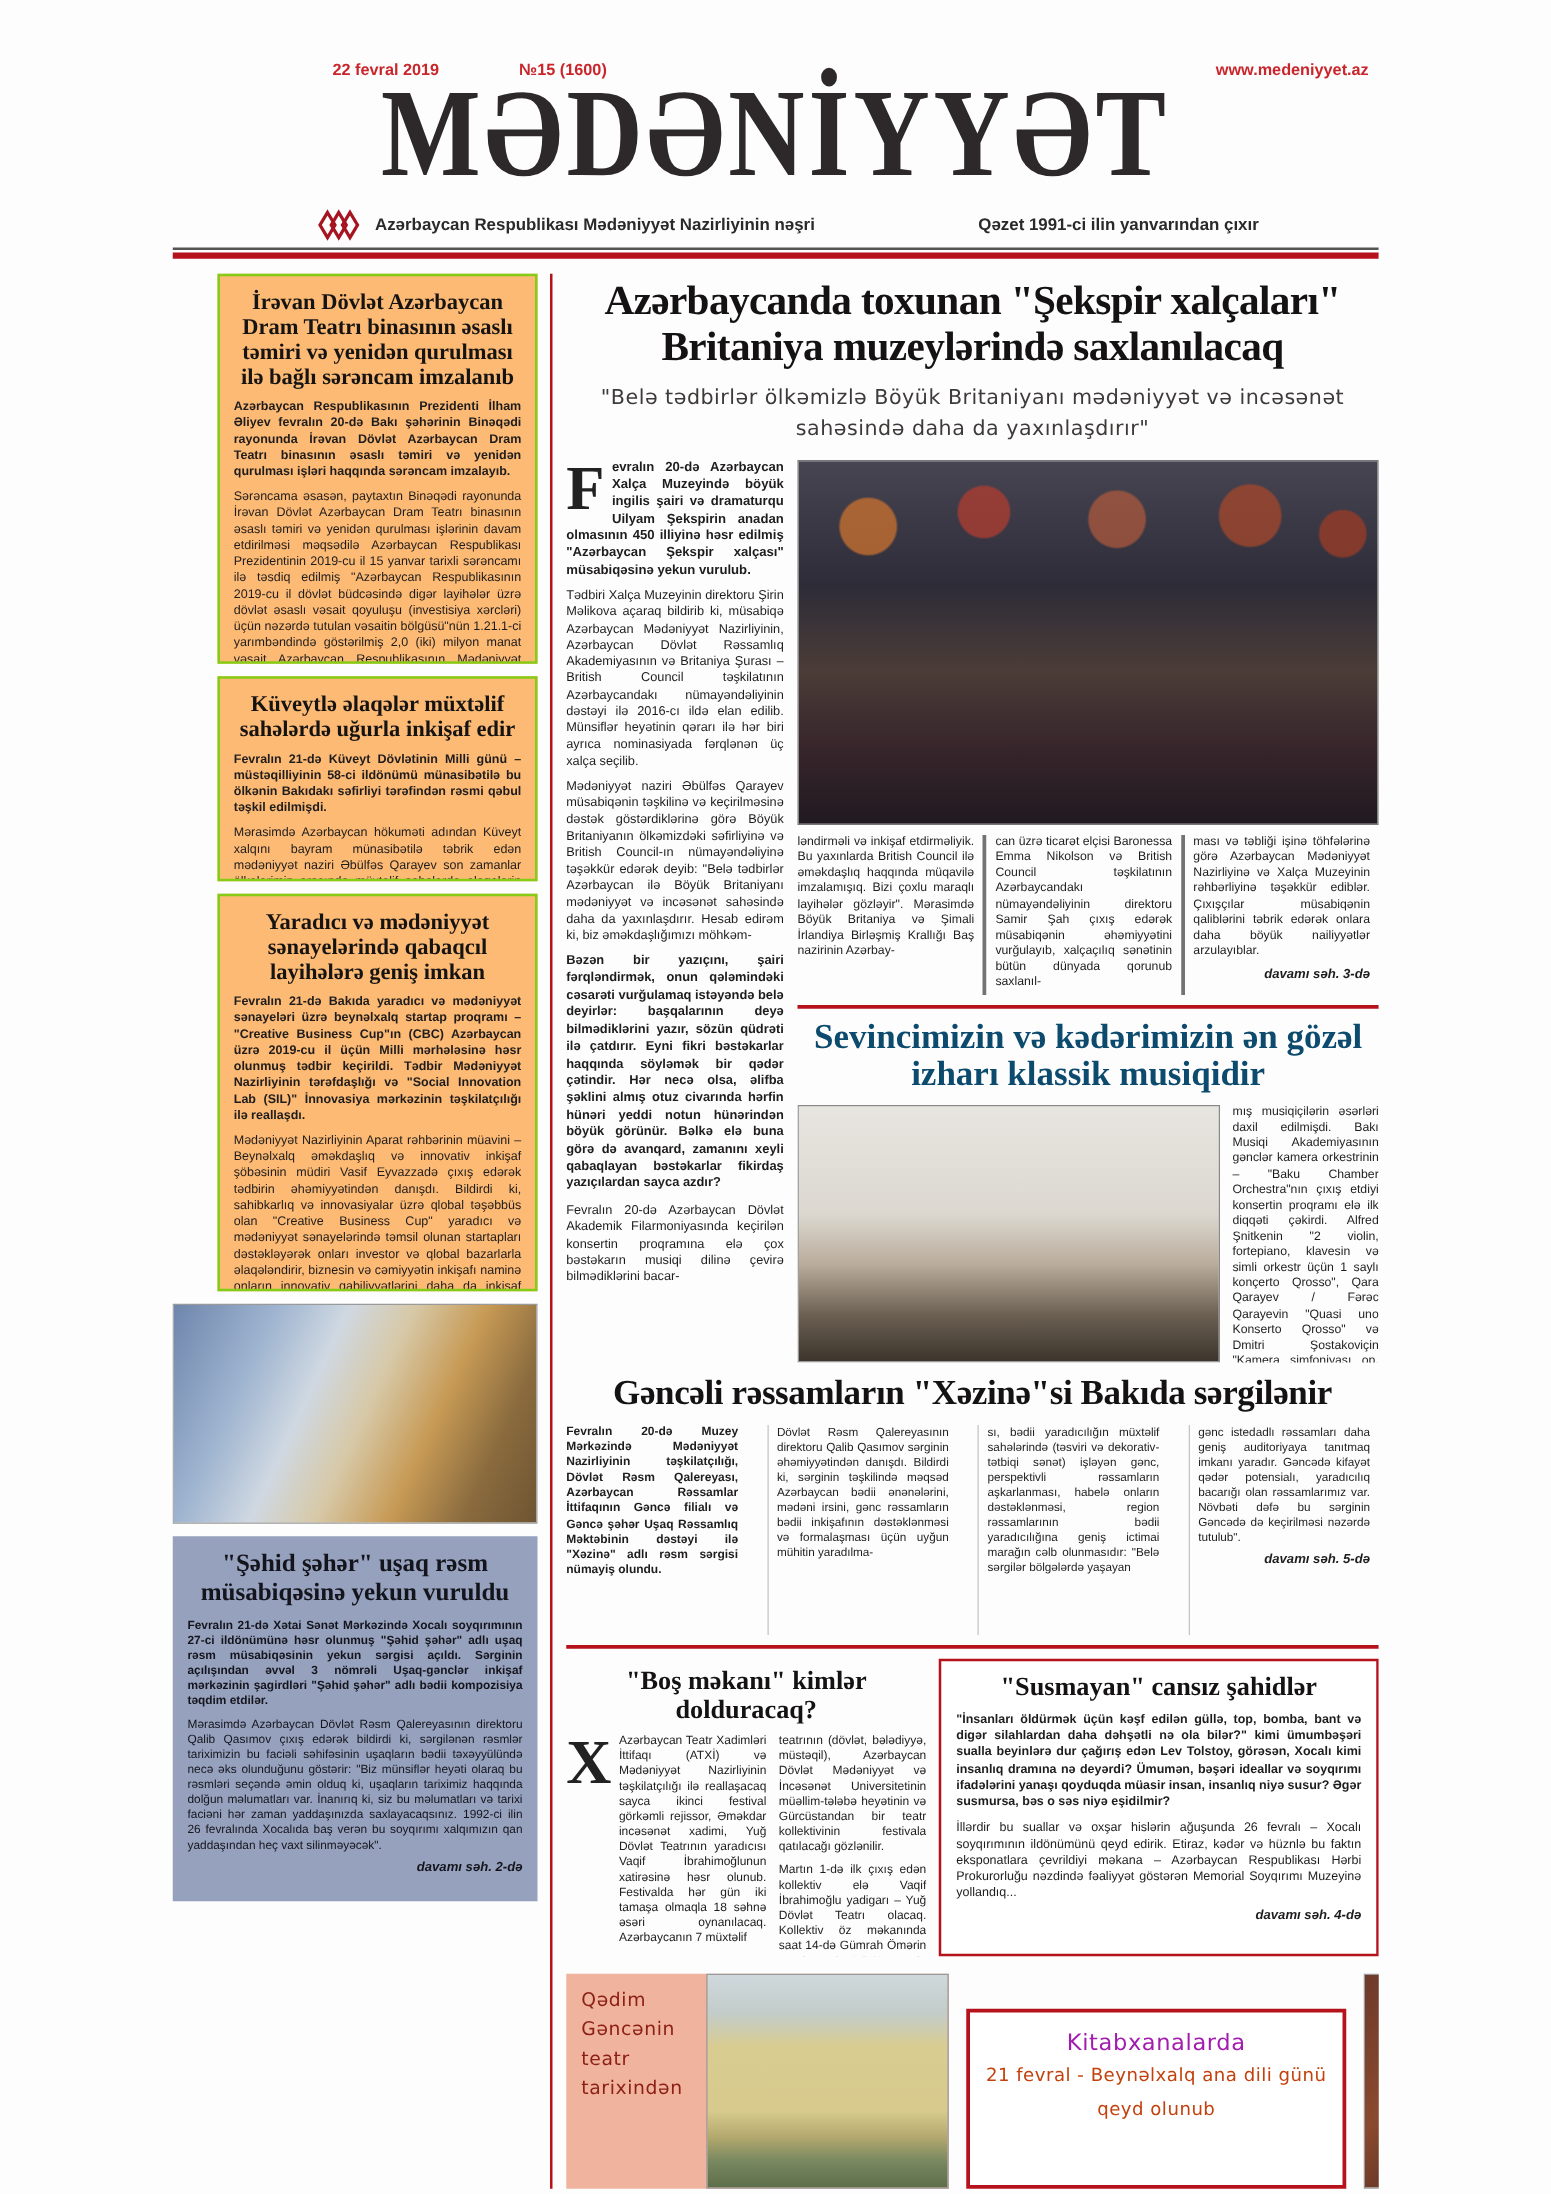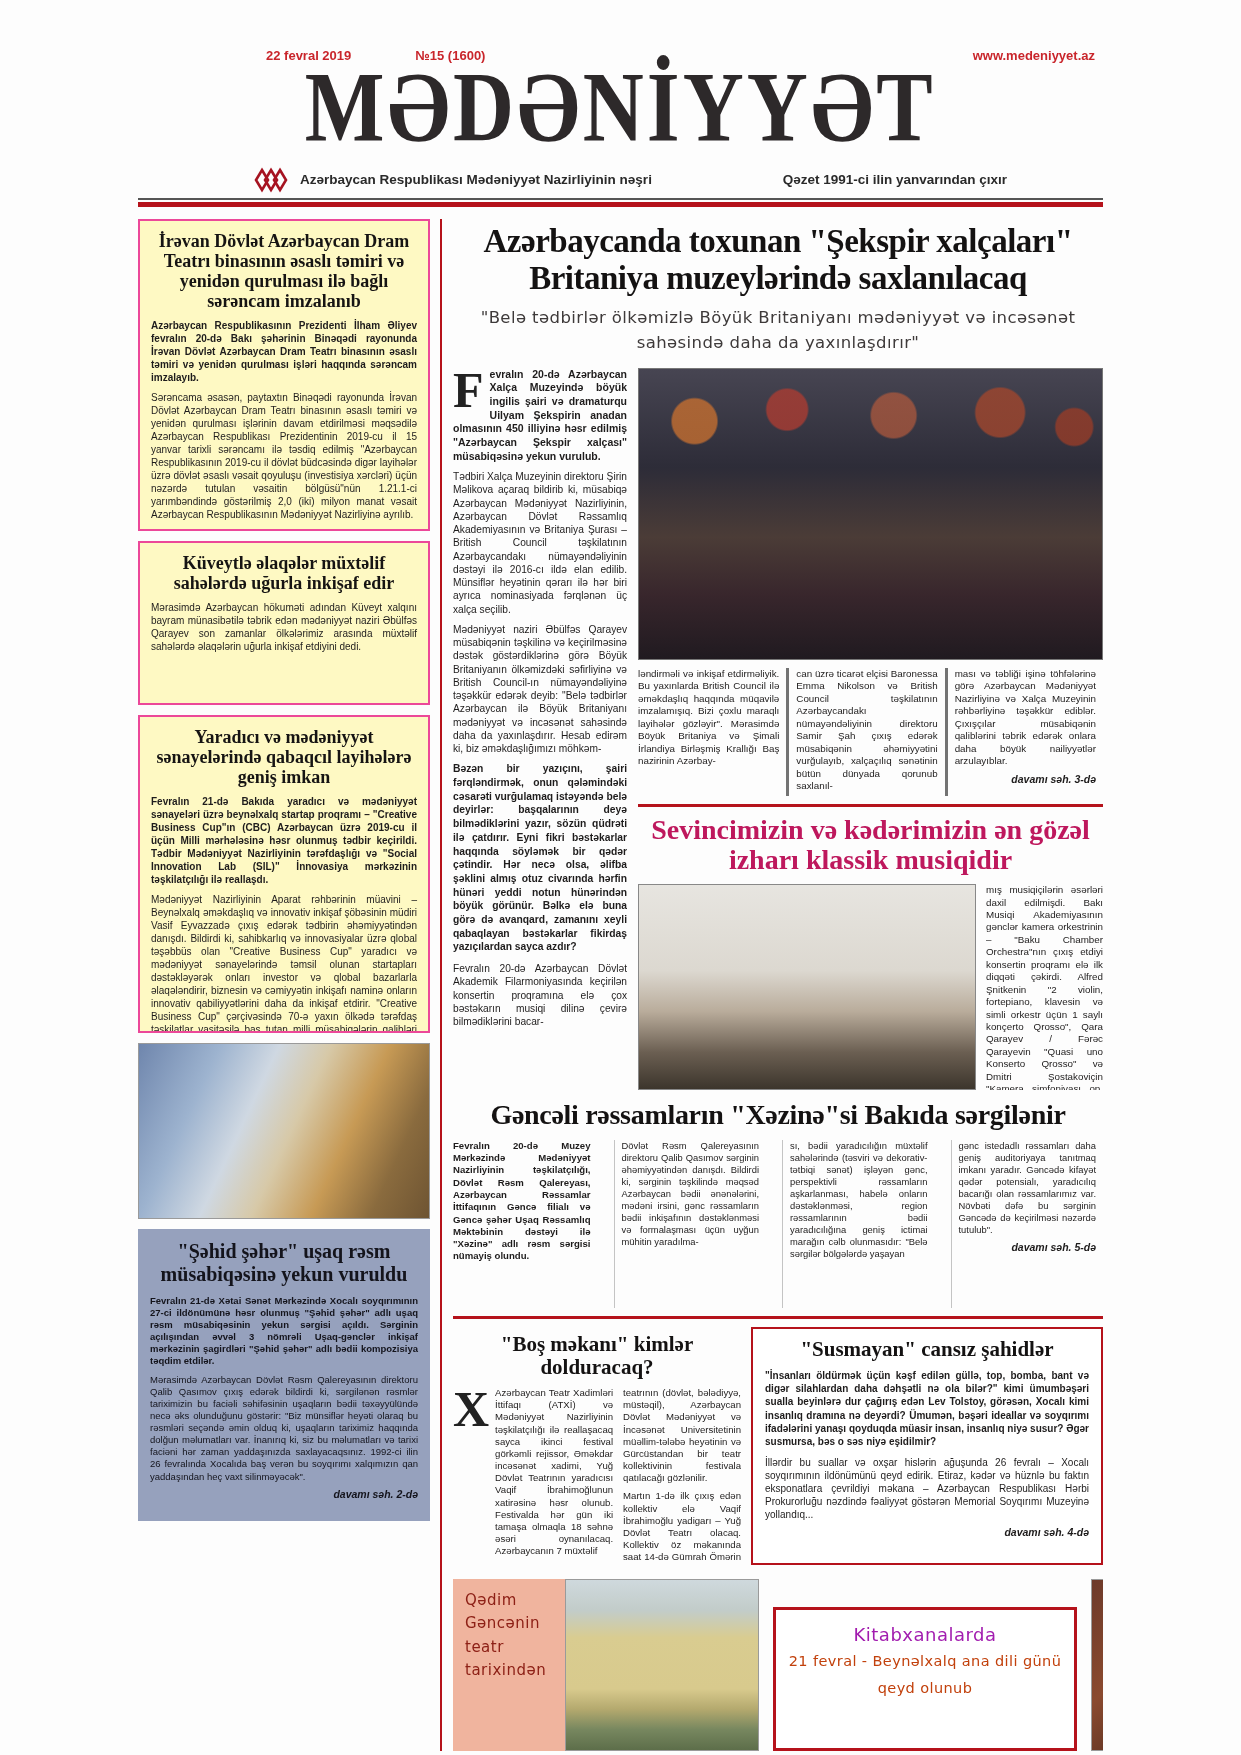--- a/index.html
+++ b/index.html
@@ -18,21 +18,21 @@
   .subline .since{margin-left:auto;}
   .grayline{border-top:2px solid #555;}
   .redbar{height:5px;background:#b5121b;margin-top:2px;}
 
   
   .content{display:flex;margin-top:12px;}
   .sidebar{width:292px;flex:none;display:flex;flex-direction:column;gap:10px;}
   .main{flex:1;min-width:0;margin-left:10px;border-left:2px solid #b5121b;padding-left:11px;}
 
   
-  .sbox{border:2px solid #ec4899;padding:8px 11px;overflow:hidden;background:#fef9c3;}
+  .sbox{border:2px solid #84cc16;padding:8px 11px;overflow:hidden;background:#fdba74;margin-left:36px;}
   .sbox h2{font-family:"Liberation Serif",serif;font-size:18px;line-height:1.12;text-align:center;margin:2px 4px 8px;color:#161413;}
   .lead{font-weight:bold;font-size:10px;line-height:1.3;text-align:justify;margin-bottom:7px;}
   .btxt{font-size:10px;line-height:1.3;text-align:justify;}
   .more{font-size:10.5px;font-weight:bold;font-style:italic;text-align:right;margin-top:5px;}
   .b1{height:312px;} .b2{height:164px;} .b3{height:318px;}
   .sphoto{height:176px;border:1px solid #9a9a9a;
     background:linear-gradient(115deg,#6f86ad 0%,#9db3cf 22%,#cfd8e2 38%,#d7c9a8 52%,#c79a55 68%,#8a6b3e 84%,#6e5432 100%);}
   .shahid{background:#96a1bd;padding:9px 12px;height:292px;overflow:hidden;color:#14141c;}
   .shahid h2{font-family:"Liberation Serif",serif;font-size:20px;line-height:1.15;text-align:center;margin:2px 0 9px;}
   .shahid .lead,.shahid .btxt{font-size:9.5px;line-height:1.27;}
@@ -52,21 +52,21 @@
       radial-gradient(circle at 32% 14%, rgba(170,60,50,.8) 0 20px, transparent 22px),
       radial-gradient(circle at 55% 16%, rgba(180,90,60,.7) 0 22px, transparent 24px),
       radial-gradient(circle at 78% 15%, rgba(160,70,45,.8) 0 24px, transparent 26px),
       radial-gradient(circle at 94% 20%, rgba(150,60,40,.8) 0 18px, transparent 20px),
       linear-gradient(180deg,#474552 0%,#2d2c38 34%,#4b3c37 58%,#38262c 78%,#201a20 100%);}
   .threecol{display:flex;margin-top:8px;height:128px;overflow:hidden;}
   .threecol .c{flex:1;min-width:0;font-size:9.8px;line-height:1.28;text-align:justify;padding:0 7px;}
   .threecol .c:first-child{padding-left:0;}
   .threecol .c + .c{border-left:3px solid #737373;}
   .redrule{height:3px;background:#b5121b;margin:8px 0;}
-  .music-head{font-family:"Liberation Serif",serif;font-weight:bold;font-size:28px;line-height:1.08;color:#be185d;text-align:center;margin:4px 0 9px;}
+  .music-head{font-family:"Liberation Serif",serif;font-weight:bold;font-size:28px;line-height:1.08;color:#0c4a6e;text-align:center;margin:4px 0 9px;}
   .music-row{display:flex;gap:10px;height:206px;overflow:hidden;}
   .music-photo{width:338px;flex:none;border:1px solid #888;
     background:linear-gradient(180deg,#e7e5e0 0%,#dcd8d0 42%,#b9ac9b 62%,#6b5f52 82%,#3c352c 100%);}
   .music-col{flex:1;min-width:0;font-size:9.8px;line-height:1.27;text-align:justify;}
   .music-intro{font-weight:bold;font-size:10.3px;line-height:1.33;text-align:justify;margin:6px 0 8px;}
 
   .gence-head{font-family:"Liberation Serif",serif;font-weight:bold;font-size:28px;line-height:1.1;color:#141212;text-align:center;margin:10px 0 9px;letter-spacing:-.3px;}
   .fourcol{display:flex;height:168px;overflow:hidden;gap:16px;}
   .fourcol .c{flex:1;min-width:0;font-size:9.4px;line-height:1.28;text-align:justify;padding:0 7px;}
   .fourcol .c:first-child{padding-left:0;font-weight:bold;font-size:9.6px;}
@@ -130,20 +130,21 @@
     <aside class="sidebar">
 
       <article class="sbox b1">
         <h2>İrəvan Dövlət Azərbaycan Dram Teatrı binasının əsaslı təmiri və yenidən qurulması ilə bağlı sərəncam imzalanıb</h2>
         <p class="lead">Azərbaycan Respublikasının Prezidenti İlham Əliyev fevralın 20-də Bakı şəhərinin Binəqədi rayonunda İrəvan Dövlət Azərbaycan Dram Teatrı binasının əsaslı təmiri və yenidən qurulması işləri haqqında sərəncam imzalayıb.</p>
         <p class="btxt">Sərəncama əsasən, paytaxtın Binəqədi rayonunda İrəvan Dövlət Azərbaycan Dram Teatrı binasının əsaslı təmiri və yenidən qurulması işlərinin davam etdirilməsi məqsədilə Azərbaycan Respublikası Prezidentinin 2019-cu il 15 yanvar tarixli sərəncamı ilə təsdiq edilmiş "Azərbaycan Respublikasının 2019-cu il dövlət büdcəsində digər layihələr üzrə dövlət əsaslı vəsait qoyuluşu (investisiya xərcləri) üçün nəzərdə tutulan vəsaitin bölgüsü"nün 1.21.1-ci yarımbəndində göstərilmiş 2,0 (iki) milyon manat vəsait Azərbaycan Respublikasının Mədəniyyət Nazirliyinə ayrılıb.</p>
       </article>
 
       <article class="sbox b2">
         <h2>Küveytlə əlaqələr müxtəlif sahələrdə uğurla inkişaf edir</h2>
+        <p class="lead">Fevralın 21-də Küveyt Dövlətinin Milli günü – müstəqilliyinin 58-ci ildönümü münasibətilə bu ölkənin Bakıdakı səfirliyi tərəfindən rəsmi qəbul təşkil edilmişdi.</p>
         <p class="btxt">Mərasimdə Azərbaycan hökuməti adından Küveyt xalqını bayram münasibətilə təbrik edən mədəniyyət naziri Əbülfəs Qarayev son zamanlar ölkələrimiz arasında müxtəlif sahələrdə əlaqələrin uğurla inkişaf etdiyini dedi.</p>
 
       </article>
 
       <article class="sbox b3">
         <h2>Yaradıcı və mədəniyyət sənayelərində qabaqcıl layihələrə geniş imkan</h2>
         <p class="lead">Fevralın 21-də Bakıda yaradıcı və mədəniyyət sənayeləri üzrə beynəlxalq startap proqramı – "Creative Business Cup"ın (CBC) Azərbaycan üzrə 2019-cu il üçün Milli mərhələsinə həsr olunmuş tədbir keçirildi. Tədbir Mədəniyyət Nazirliyinin tərəfdaşlığı və "Social Innovation Lab (SIL)" İnnovasiya mərkəzinin təşkilatçılığı ilə reallaşdı.</p>
         <p class="btxt">Mədəniyyət Nazirliyinin Aparat rəhbərinin müavini – Beynəlxalq əməkdaşlıq və innovativ inkişaf şöbəsinin müdiri Vasif Eyvazzadə çıxış edərək tədbirin əhəmiyyətindən danışdı. Bildirdi ki, sahibkarlıq və innovasiyalar üzrə qlobal təşəbbüs olan "Creative Business Cup" yaradıcı və mədəniyyət sənayelərində təmsil olunan startapları dəstəkləyərək onları investor və qlobal bazarlarla əlaqələndirir, biznesin və cəmiyyətin inkişafı naminə onların innovativ qabiliyyətlərini daha da inkişaf etdirir. "Creative Business Cup" çərçivəsində 70-ə yaxın ölkədə tərəfdaş təşkilatlar vasitəsilə baş tutan milli müsabiqələrin qalibləri Danimarkanın paytaxtı Kopenhagendə hər il keçirilən beynəlxalq müsabiqədə iştirak etmək imkanı əldə edirlər.</p>
 
       </article>

